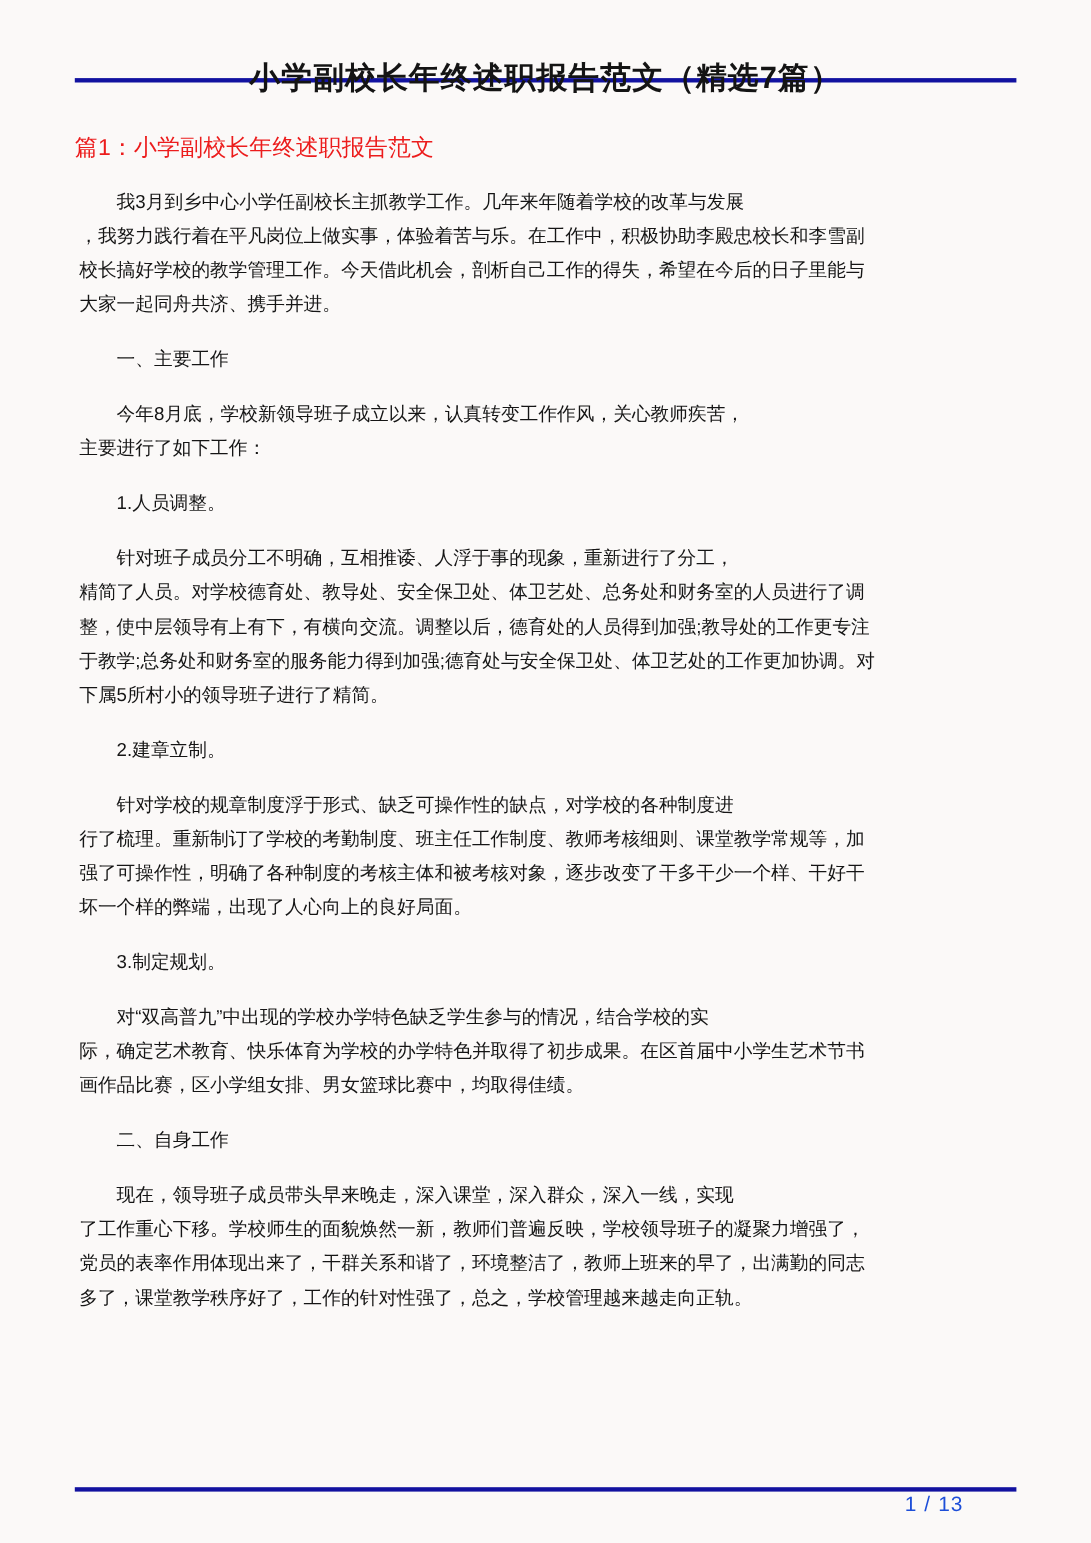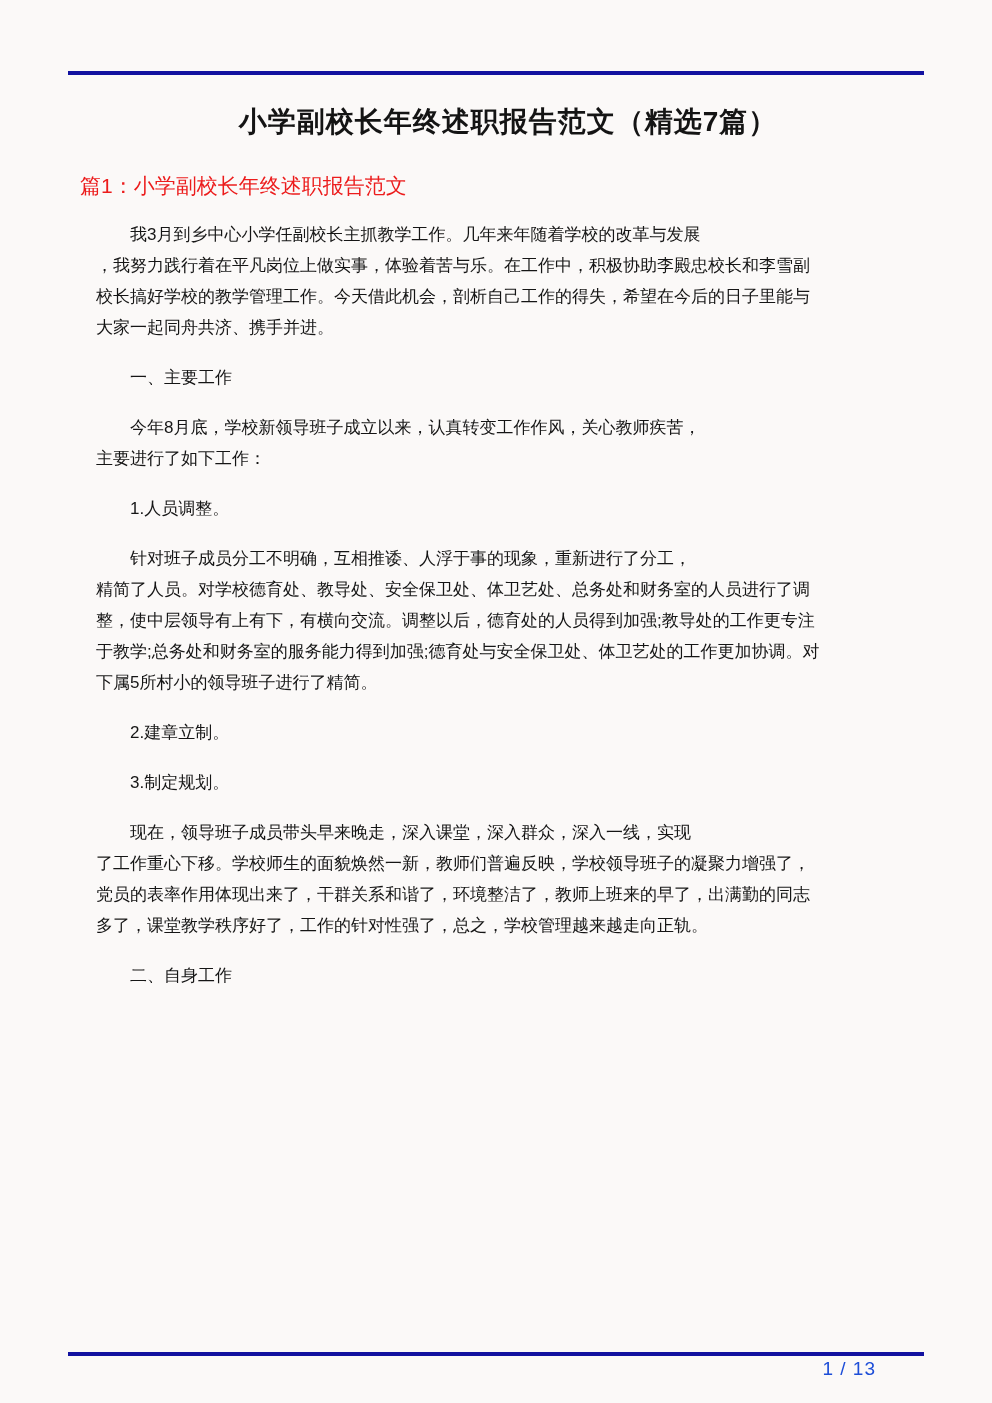--- a/index.html
+++ b/index.html
@@ -25,43 +25,43 @@
     left: 68px;
     width: 856px;
     height: 4px;
     background: #1212A0;
   }
   .rule-top { top: 71px; }
   .rule-bottom { top: 1352px; }
   .content {
     position: absolute;
     top: 0;
-    left: 80px;
+    left: 68px;
     width: 856px;
-    padding-top: 105px;
+    padding-top: 54px;
   }
   .doc-title {
     margin: 0;
     font-size: 28px;
     line-height: 34px;
     font-weight: bold;
     text-align: center;
     color: #141414;
     letter-spacing: 1px;
   }
   .section-heading {
     margin: 32px 0 0 0;
     font-size: 21px;
     line-height: 29px;
     font-weight: normal;
     color: #EC1C1C;
     text-align: left;
   }
   .para {
-    margin: 19px 0 0 16px;
+    margin: 19px 0 0 4px;
     font-size: 17px;
     line-height: 31px;
     color: #151515;
     text-indent: 2em;
     white-space: pre-line;
     text-align: left;
     word-break: break-all;
   }
   .page-number {
     position: absolute;
@@ -92,25 +92,32 @@
     <p class="para">一、主要工作</p>
     <p class="para">今年8月底，学校新领导班子成立以来，认真转变工作作风，关心教师疾苦，
 主要进行了如下工作：</p>
     <p class="para">1.人员调整。</p>
     <p class="para">针对班子成员分工不明确，互相推诿、人浮于事的现象，重新进行了分工，
 精简了人员。对学校德育处、教导处、安全保卫处、体卫艺处、总务处和财务室的人员进行了调
 整，使中层领导有上有下，有横向交流。调整以后，德育处的人员得到加强;教导处的工作更专注
 于教学;总务处和财务室的服务能力得到加强;德育处与安全保卫处、体卫艺处的工作更加协调。对
 下属5所村小的领导班子进行了精简。</p>
     <p class="para">2.建章立制。</p>
+    <p class="para">针对学校的规章制度浮于形式、缺乏可操作性的缺点，对学校的各种制度进
+行了梳理。重新制订了学校的考勤制度、班主任工作制度、教师考核细则、课堂教学常规等，加
+强了可操作性，明确了各种制度的考核主体和被考核对象，逐步改变了干多干少一个样、干好干
+坏一个样的弊端，出现了人心向上的良好局面。</p>
     <p class="para">3.制定规划。</p>
+    <p class="para">对“双高普九”中出现的学校办学特色缺乏学生参与的情况，结合学校的实
+际，确定艺术教育、快乐体育为学校的办学特色并取得了初步成果。在区首届中小学生艺术节书
+画作品比赛，区小学组女排、男女篮球比赛中，均取得佳绩。</p>
+    <p class="para">二、自身工作</p>
     <p class="para">现在，领导班子成员带头早来晚走，深入课堂，深入群众，深入一线，实现
 了工作重心下移。学校师生的面貌焕然一新，教师们普遍反映，学校领导班子的凝聚力增强了，
 党员的表率作用体现出来了，干群关系和谐了，环境整洁了，教师上班来的早了，出满勤的同志
 多了，课堂教学秩序好了，工作的针对性强了，总之，学校管理越来越走向正轨。</p>
-    <p class="para">二、自身工作</p>
   </div>
 
   <div class="rule rule-bottom"></div>
 
   <div class="page-number">1 / 13</div>
 
 </div>
 
 </body></html>

